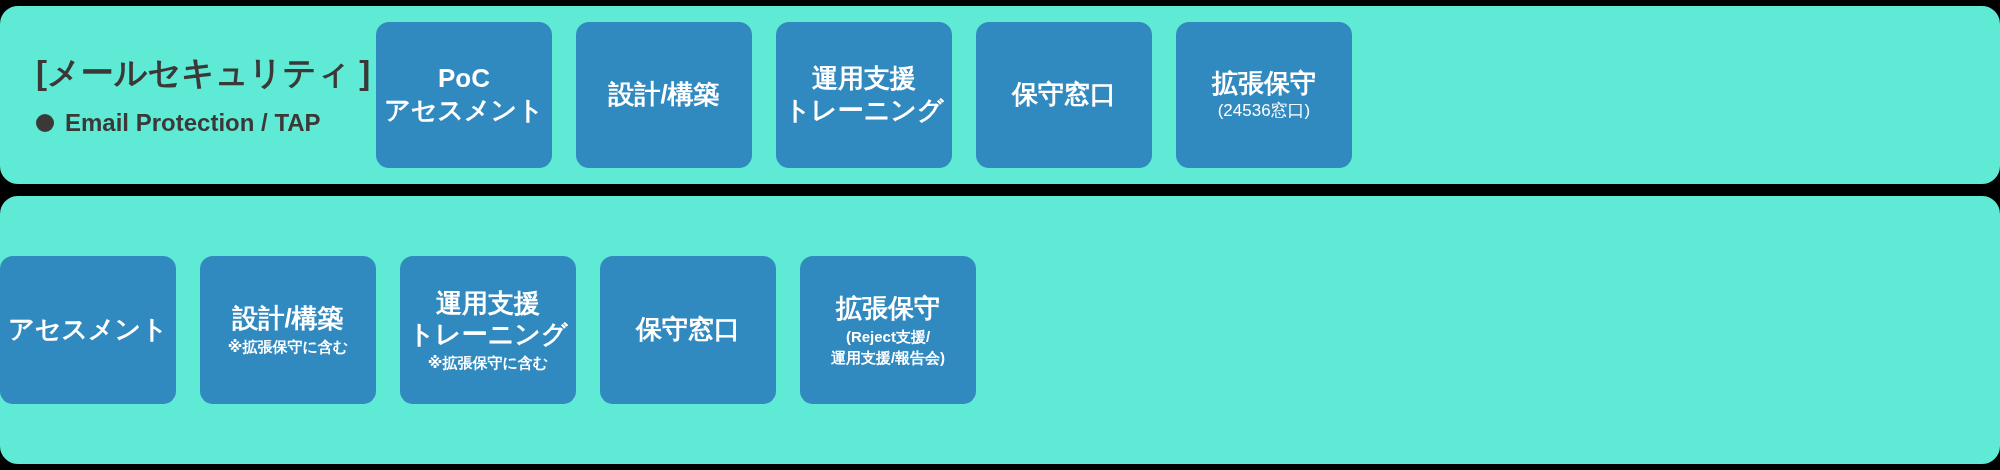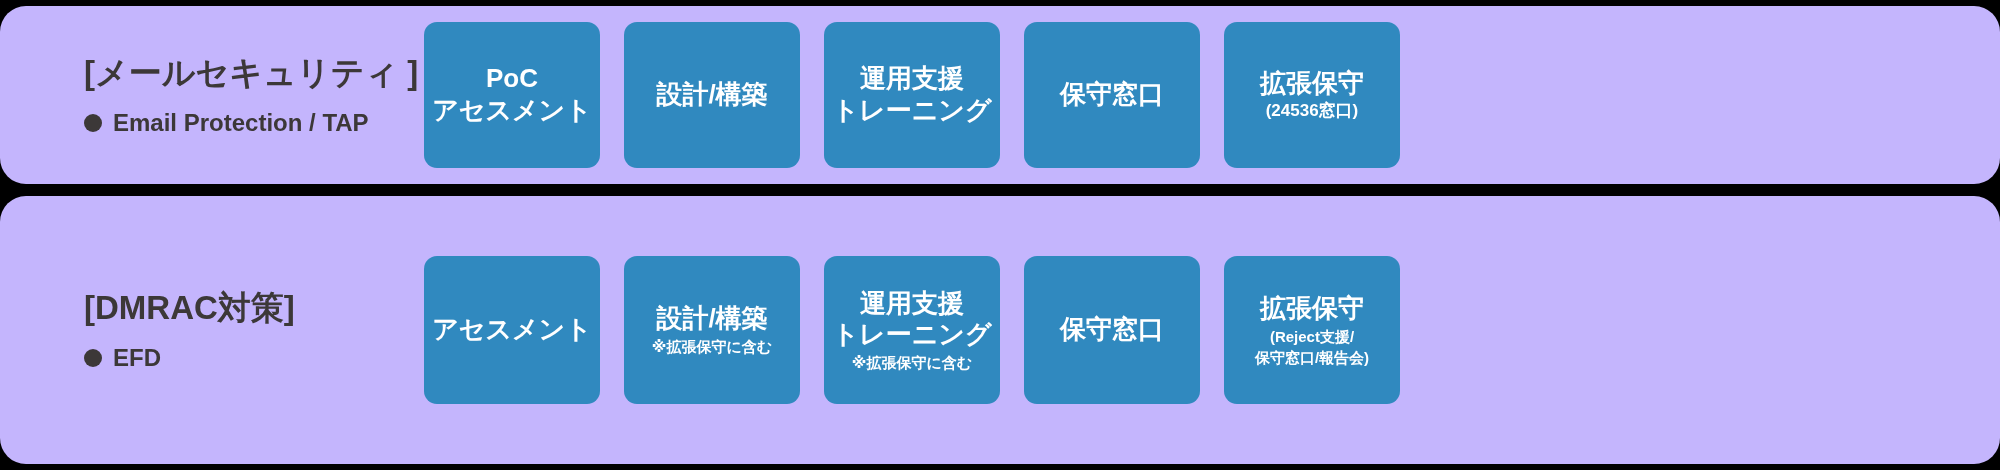--- a/index.html
+++ b/index.html
@@ -15,27 +15,26 @@
   }
   .board {
     width: 2000px;
     height: 470px;
     background: #000000;
     display: flex;
     flex-direction: column;
     box-sizing: border-box;
   }
   .row {
-    background: #c4b5fd;
-    border-radius: 26px;
+    background: #5eead4;
+    border-radius: 18px;
     display: flex;
     align-items: center;
     box-sizing: border-box;
     overflow: hidden;
-    padding-left: 48px;
   }
   .row-mail {
     height: 178px;
     margin: 6px 0 0 0;
   }
   .row-dmrac {
     height: 268px;
     margin: 12px 0 6px 0;
   }
   .row-head {
@@ -95,21 +94,21 @@
   .row-dmrac .card {
     width: 176px;
     height: 148px;
     font-size: 26px;
     font-weight: bold;
   }
   .card-line { display: block; white-space: nowrap; }
   .card-note {
     display: block;
     font-size: 17px;
-    font-weight: bold;
+    font-weight: normal;
     white-space: nowrap;
     margin-top: 2px;
   }
   .card-note-sm {
     display: block;
     font-size: 15px;
     font-weight: bold;
     white-space: nowrap;
     margin-top: 3px;
   }
@@ -150,27 +149,20 @@
       <div class="card">
         <span class="card-line">拡張保守</span>
         <span class="card-note">(24536窓口)</span>
       </div>
 
 
     </div>
   </div>
 
   <div class="row row-dmrac">
-    <div class="row-head">
-      <div class="head-title">[DMRAC対策]</div>
-      <div class="head-sub">
-        <span class="bullet"></span>
-        <span>EFD</span>
-      </div>
-    </div>
     <div class="cards">
 
       <div class="card">
         <span class="card-line">アセスメント</span>
       </div>
 
       <div class="card">
         <span class="card-line">設計/構築</span>
         <span class="card-note-sm">※拡張保守に含む</span>
       </div>
@@ -181,19 +173,19 @@
         <span class="card-note-sm">※拡張保守に含む</span>
       </div>
 
       <div class="card">
         <span class="card-line">保守窓口</span>
       </div>
 
       <div class="card">
         <span class="card-line">拡張保守</span>
         <span class="card-note-sm">(Reject支援/</span>
-        <span class="card-note-sm">保守窓口/報告会)</span>
+        <span class="card-note-sm">運用支援/報告会)</span>
       </div>
 
     </div>
   </div>
 
 </div>
 
 </body></html>

